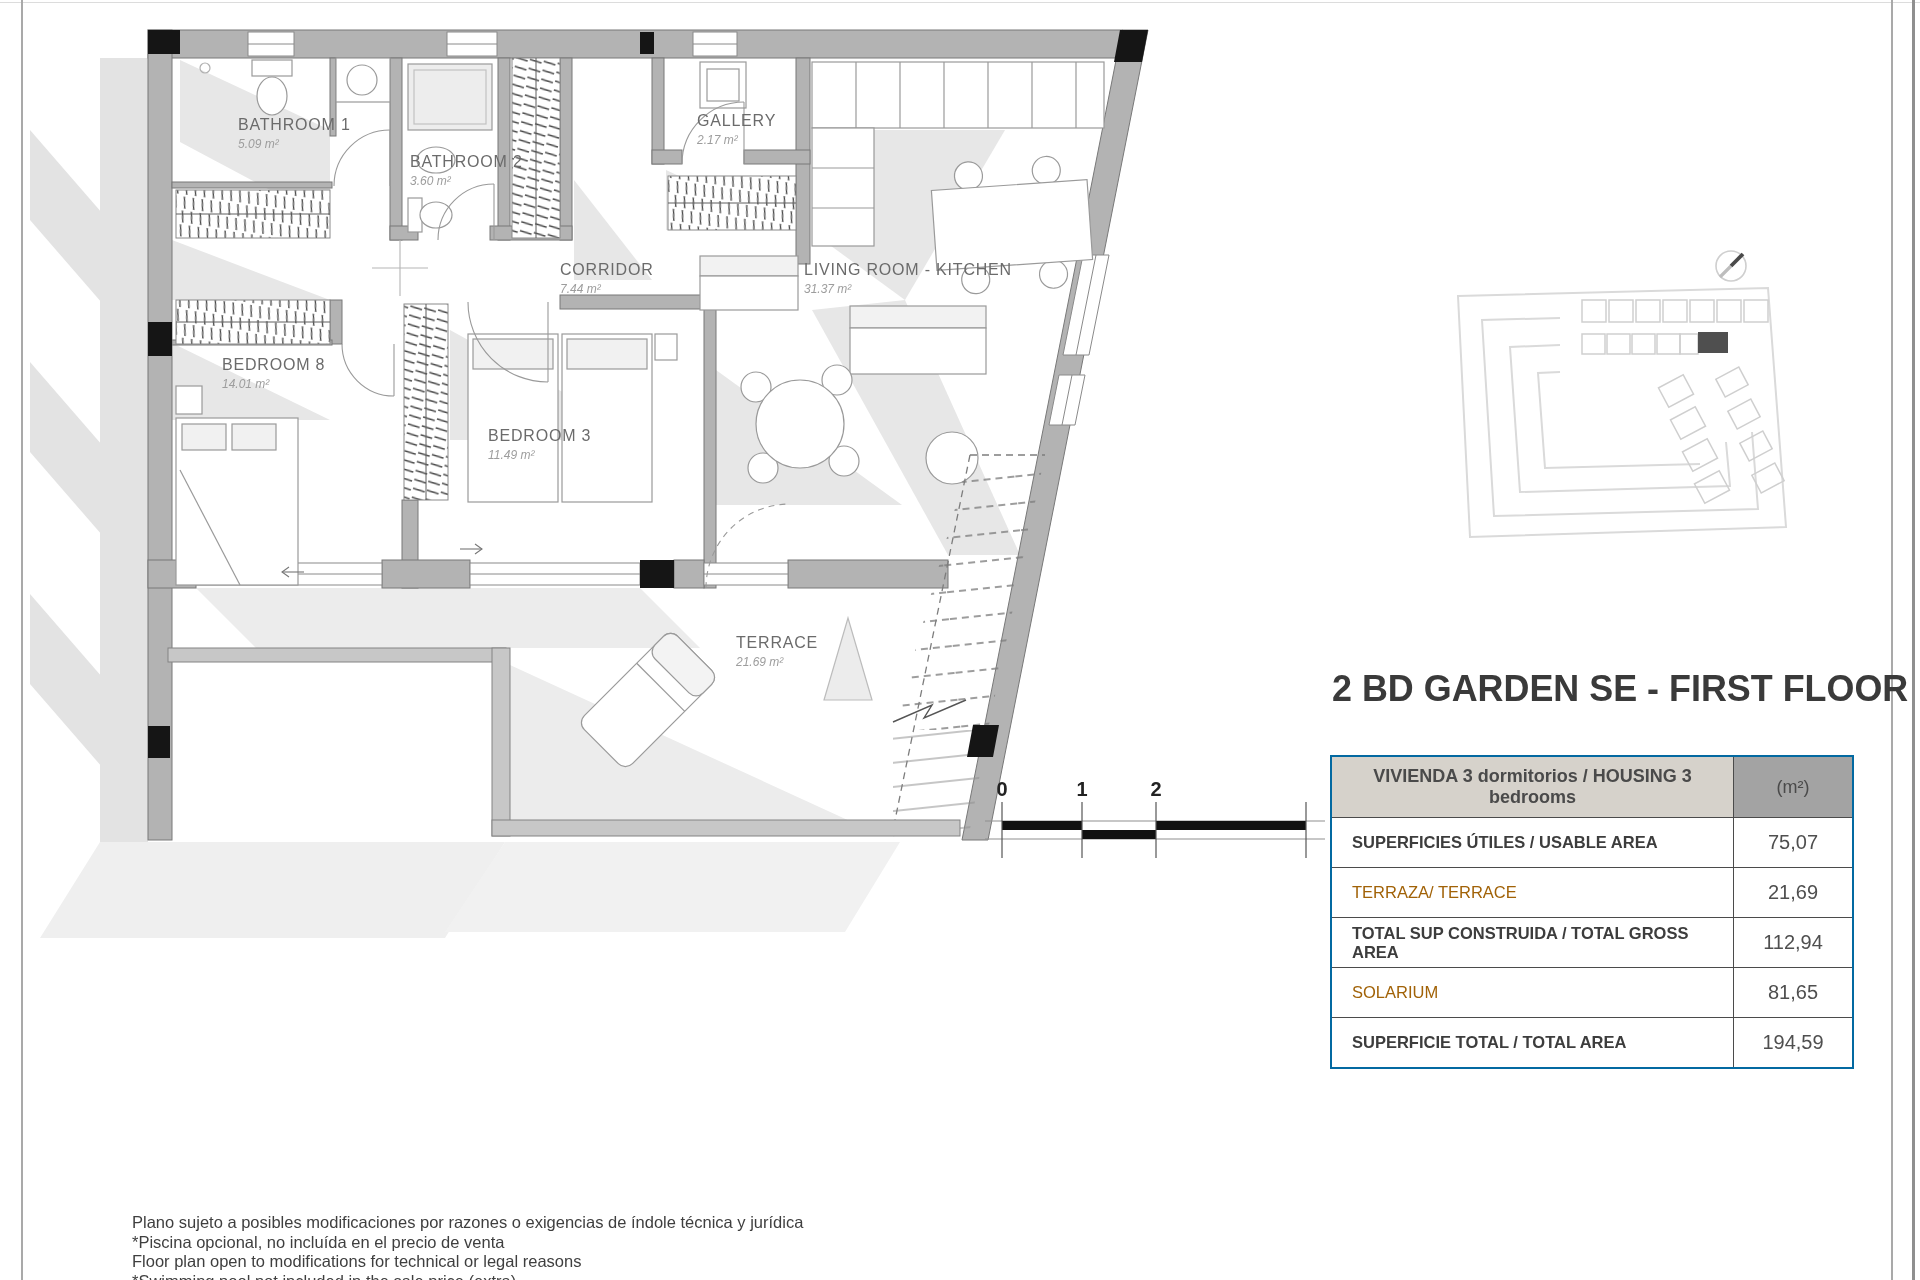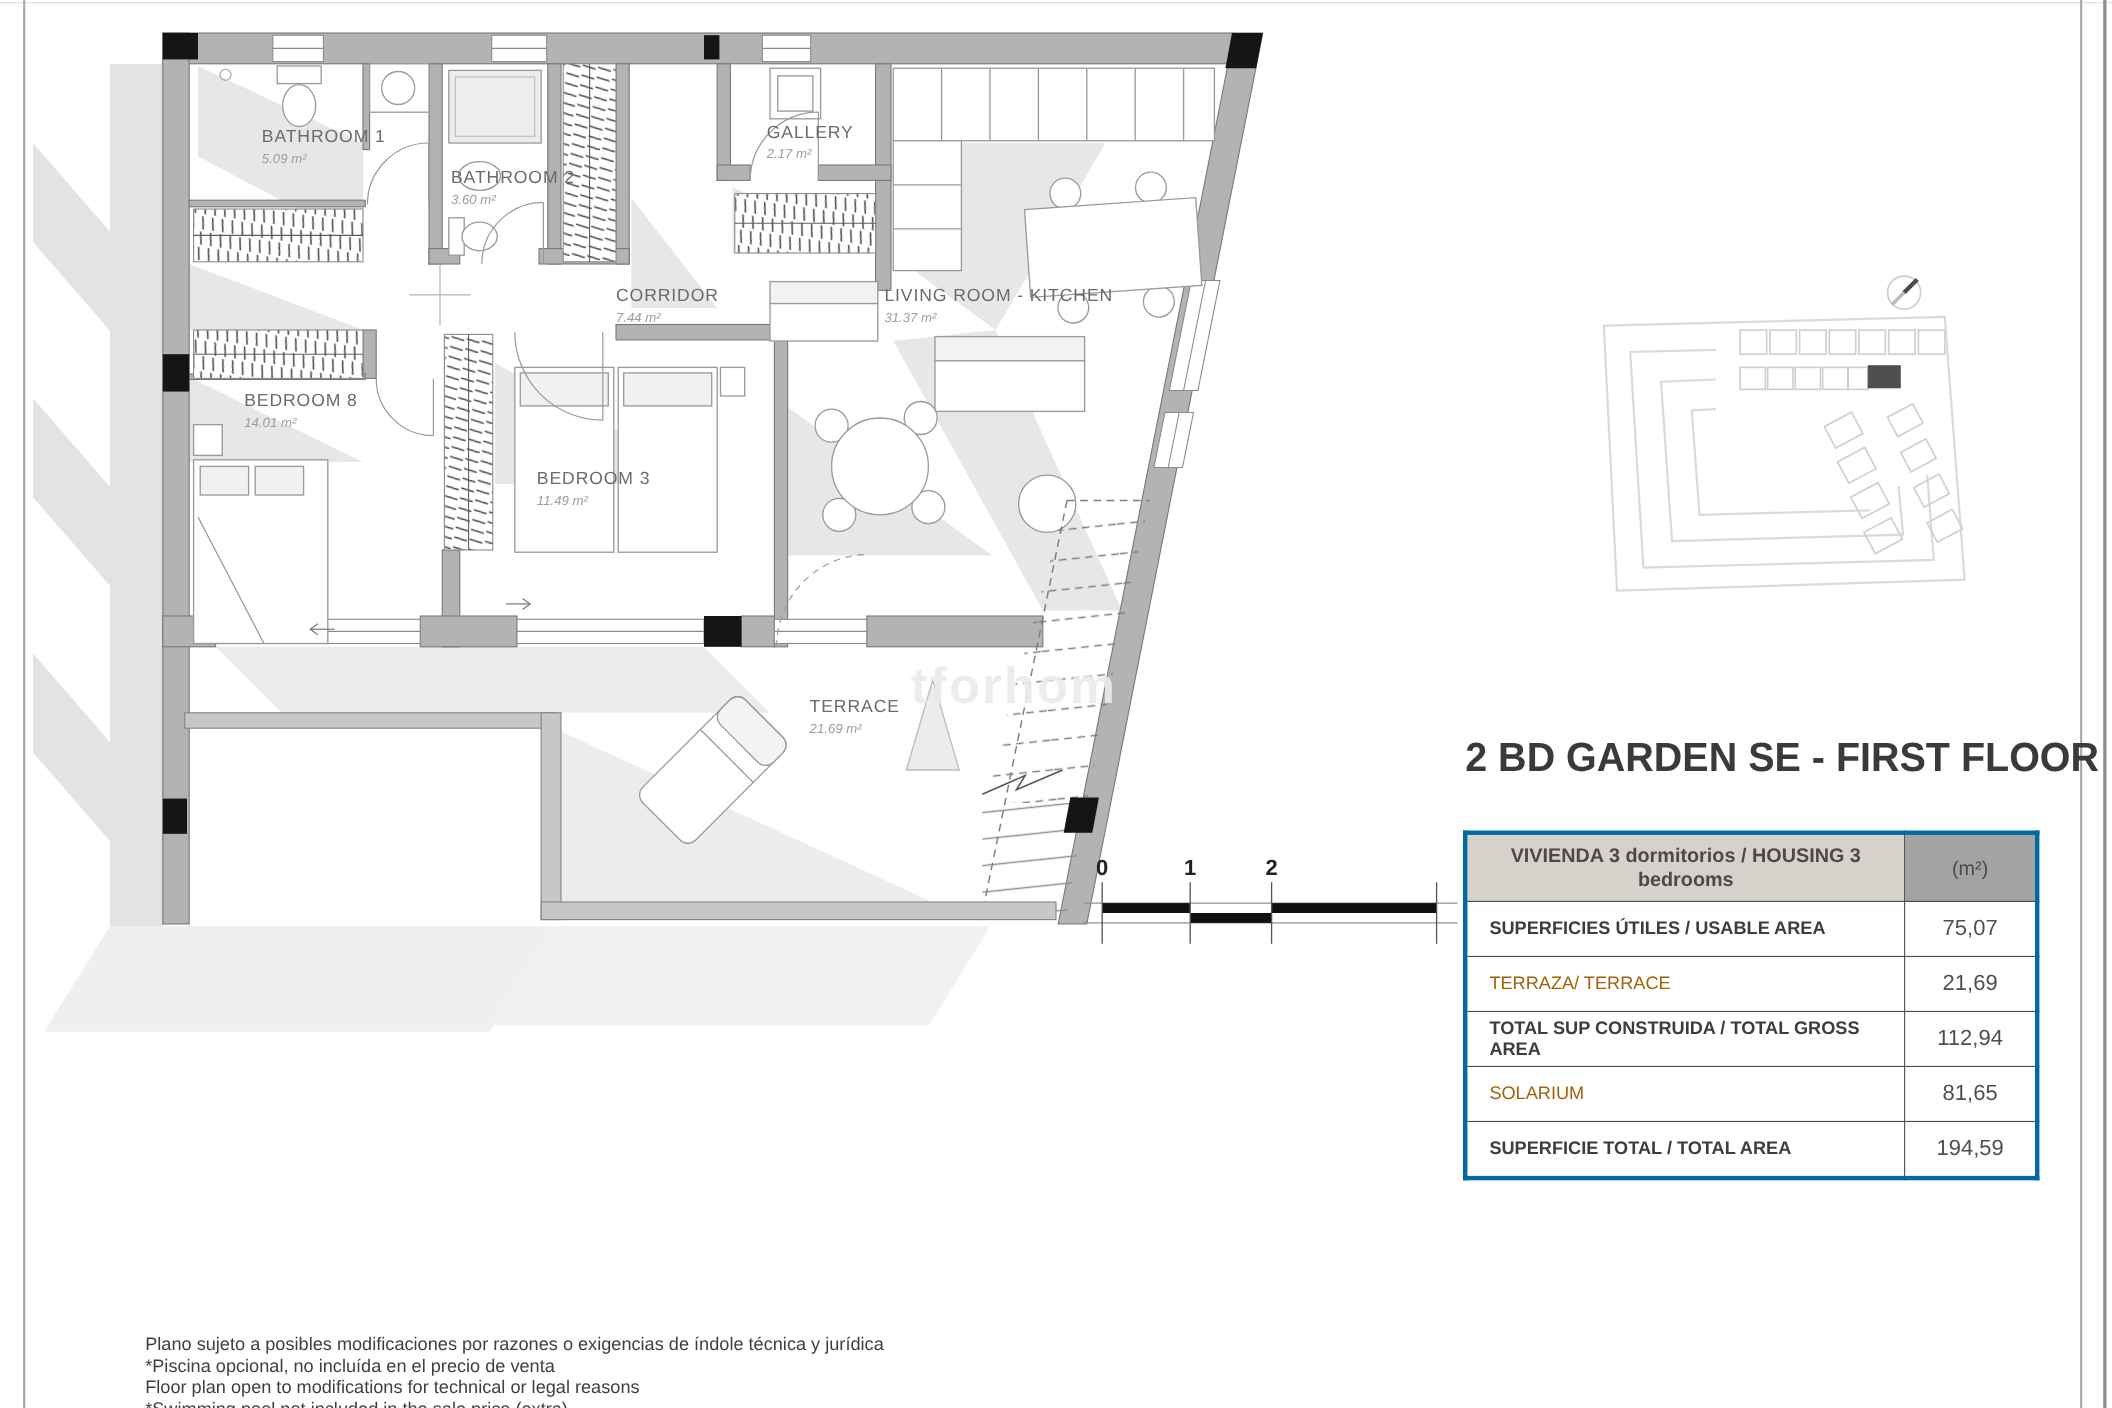--- a/index.html
+++ b/index.html
@@ -21,21 +21,21 @@
 
   .watermark{position:absolute;left:828px;top:596px;font-size:46px;font-weight:bold;
              color:#edebe7;opacity:.9;letter-spacing:2px;pointer-events:none;}
 
   .plan-title{position:absolute;left:1332px;top:668px;font-size:37px;font-weight:700;
               color:#3a3a3a;letter-spacing:0px;transform:scaleX(.97);transform-origin:left top;
               white-space:nowrap;}
 
   
   .area-table{position:absolute;left:1330px;top:755px;width:524px;border-collapse:collapse;
-              border:4px solid #0369a1;}
+              border:2px solid #0369a1;}
   .area-table td{border:1.5px solid #4b4b4b;vertical-align:middle;}
   .area-table .hdr{background:#d6d2cb;height:58px;text-align:center;font-weight:bold;
                    font-size:18px;color:#4a4a4a;}
   .area-table .hdr-unit{background:#a3a3a3;text-align:center;font-weight:normal;
                         font-size:18px;color:#4a4a4a;width:116px;}
   .area-table .lbl{height:47px;padding-left:20px;font-size:16.5px;margin-left:28px;}
   .area-table .lbl.b{font-weight:bold;color:#3d3d3d;}
   .area-table .lbl.l{font-weight:normal;color:#a16207;}
   .area-table .val{text-align:center;font-size:20px;color:#4f4f4f;}
 
@@ -366,21 +366,20 @@
   </div>
   <div class="room-label" style="left:488px;top:427px;">
     <div class="rname">BEDROOM 3</div>
     <div class="rarea">11.49 m²</div>
   </div>
   <div class="room-label" style="left:736px;top:634px;">
     <div class="rname">TERRACE</div>
     <div class="rarea">21.69 m²</div>
   </div>
 
-  <div class="watermark">tforhom</div>
 
   <div class="plan-title">2 BD GARDEN SE - FIRST FLOOR</div>
 
   <table class="area-table">
     <tbody>
         <tr>
       <td class="hdr">VIVIENDA 3 dormitorios / HOUSING 3 bedrooms</td>
       <td class="hdr-unit">(m²)</td>
     </tr>
     <tr>

